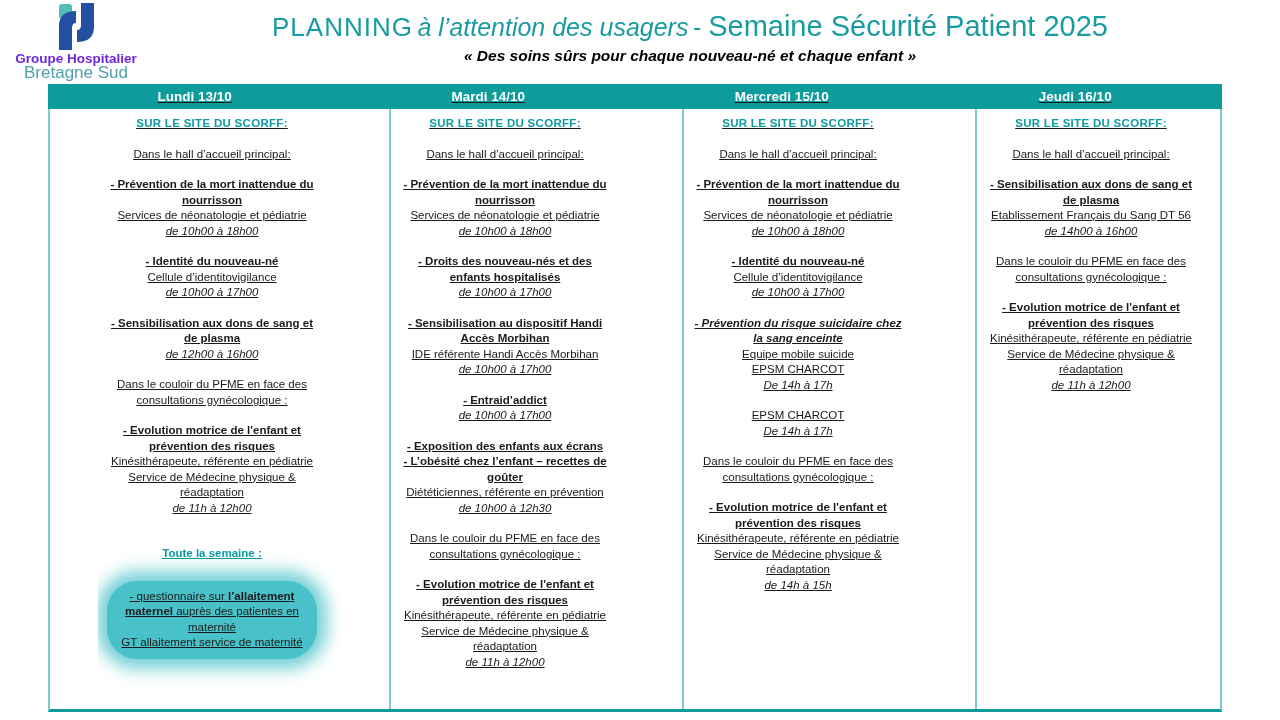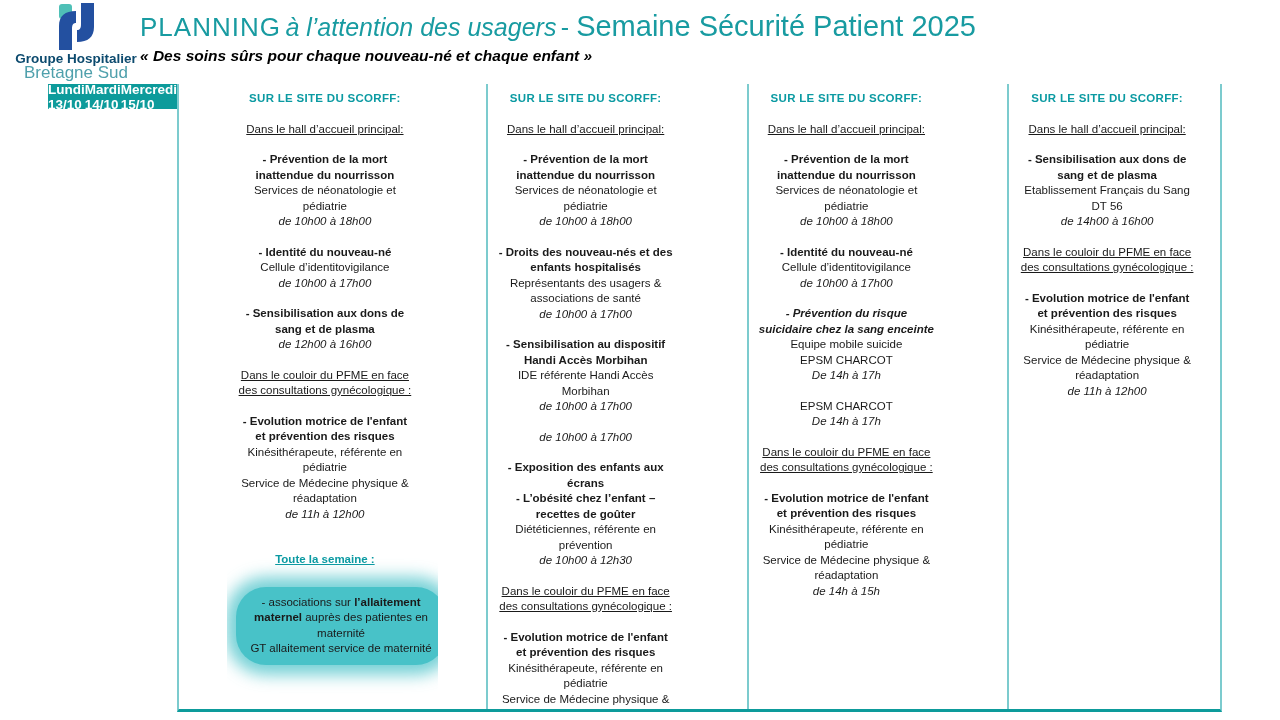--- a/index.html
+++ b/index.html
@@ -3,32 +3,32 @@
 <meta charset="utf-8">
 <style>
   html,body{margin:0;padding:0;}
   body{
     width:1280px;height:720px;position:relative;background:#ffffff;
     font-family:"Liberation Sans", sans-serif;color:#1a1a1a;overflow:hidden;
   }
   
   .logo{position:absolute;left:12px;top:2px;width:128px;text-align:center;}
   .logo svg{display:block;margin:0 auto;}
-  .logo-l1{font-size:13.5px;font-weight:700;color:#0c4a6e;line-height:14px;}
+  .logo-l1{font-size:13.5px;font-weight:700;color:#6d28d9;line-height:14px;}
   .logo-l2{font-size:17px;color:#4fa0ac;line-height:13px;}
-  .titles{position:absolute;left:140px;right:40px;top:10px;}
+  .titles{position:absolute;left:140px;right:40px;top:10px;text-align:center;}
   .title-line{color:#189ba1;white-space:nowrap;}
   .t-plan{font-size:26px;letter-spacing:1px;font-weight:500;}
   .t-att{font-size:25px;font-style:italic;font-weight:500;}
   .t-sep{font-size:25px;font-weight:500;}
   .t-big{font-size:29px;font-weight:500;}
   .subtitle{margin-top:4px;font-size:15.5px;font-weight:700;font-style:italic;color:#000000;}
   
   .table{position:absolute;left:48px;top:84px;width:1174px;height:628px;
-         display:flex;flex-direction:row;}
+         display:flex;flex-direction:column;text-decoration:underline;}
   .thead{display:flex;height:25px;background:#0d9b9b;flex:0 0 25px;}
   .hcell{flex:1 1 0;color:#ffffff;font-weight:700;font-size:13.5px;
          display:flex;align-items:center;justify-content:center;}
   .tbody{display:flex;flex:1 1 auto;
          border-left:2px solid #7ccbce;border-right:2px solid #7ccbce;
          border-bottom:3px solid #0d9b9b;background:#fff;}
   .cell{flex:1 1 0;padding:7px 24px 4px 9px;text-align:center;
         font-size:11.5px;line-height:15.5px;overflow:hidden;margin-left:48px;}
   .cell + .cell{border-left:2px solid #7ccbce;}
   .l-site{color:#0b9aa2;font-weight:700;letter-spacing:.3px;}
@@ -62,20 +62,21 @@
     <span class="t-big">Semaine Sécurité Patient 2025</span>
   </div>
   <div class="subtitle">« Des soins sûrs pour chaque nouveau-né et chaque enfant »</div>
 </div>
 
 <div class="table">
   <div class="thead" id="thead">
       <div class="hcell">Lundi 13/10</div>
       <div class="hcell">Mardi 14/10</div>
       <div class="hcell">Mercredi 15/10</div>
+      <div class="hcell">Jeudi 16/10</div>
     </div>
   <div class="tbody" id="tbody">
       <div class="cell">
         <div class="l-site">SUR LE SITE DU SCORFF:</div>
         <div class="l-sp"></div>
         <div class="l-loc">Dans le hall d’accueil principal:</div>
         <div class="l-sp"></div>
         <div class="l-bold">-   Prévention de la mort inattendue du nourrisson</div>
         <div class="l-normal">Services de néonatologie et pédiatrie</div>
         <div class="l-italic">de 10h00 à 18h00</div>
@@ -91,41 +92,41 @@
         <div class="l-sp"></div>
         <div class="l-bold">-   Evolution motrice de l'enfant et prévention des risques</div>
         <div class="l-normal">Kinésithérapeute, référente en pédiatrie</div>
         <div class="l-normal">Service de Médecine physique &amp; réadaptation</div>
         <div class="l-italic">de 11h à 12h00</div>
         <div class="l-sp"></div>
         <div class="l-sp"></div>
         <div class="l-tealu">Toute la semaine :</div>
         <div class="l-sp"></div>
         <div class="hl">
-          <div><span>- associations sur </span><span style="font-weight: 700;">l’allaitement maternel</span><span> auprès des patientes en maternité</span></div>
+          <div><span>- questionnaire sur </span><span style="font-weight: 700;">l’allaitement maternel</span><span> auprès des patientes en maternité</span></div>
           <div><span>GT allaitement service de maternité</span></div>
         </div>
       </div>
       <div class="cell">
         <div class="l-site">SUR LE SITE DU SCORFF:</div>
         <div class="l-sp"></div>
         <div class="l-loc">Dans le hall d’accueil principal:</div>
         <div class="l-sp"></div>
         <div class="l-bold">-   Prévention de la mort inattendue du nourrisson</div>
         <div class="l-normal">Services de néonatologie et pédiatrie</div>
         <div class="l-italic">de 10h00 à 18h00</div>
         <div class="l-sp"></div>
         <div class="l-bold">-   Droits des nouveau-nés et des enfants hospitalisés</div>
-        <div class="l-normal">Représentants des usagers &amp; associations de santé</div>
         <div class="l-italic">de 10h00 à 17h00</div>
         <div class="l-sp"></div>
         <div class="l-bold">-   Sensibilisation au dispositif Handi Accès Morbihan</div>
         <div class="l-normal">IDE référente Handi Accès Morbihan</div>
         <div class="l-italic">de 10h00 à 17h00</div>
         <div class="l-sp"></div>
+        <div class="l-bold">-   Entraid’addict</div>
         <div class="l-italic">de 10h00 à 17h00</div>
         <div class="l-sp"></div>
         <div class="l-bold">-   Exposition des enfants aux écrans</div>
         <div class="l-bold">-  L’obésité chez l’enfant – recettes de goûter</div>
         <div class="l-normal">Diététiciennes, référente en prévention</div>
         <div class="l-italic">de 10h00 à 12h30</div>
         <div class="l-sp"></div>
         <div class="l-loc">Dans le couloir du PFME en face des consultations gynécologique :</div>
         <div class="l-sp"></div>
         <div class="l-bold">-   Evolution motrice de l'enfant et prévention des risques</div>

